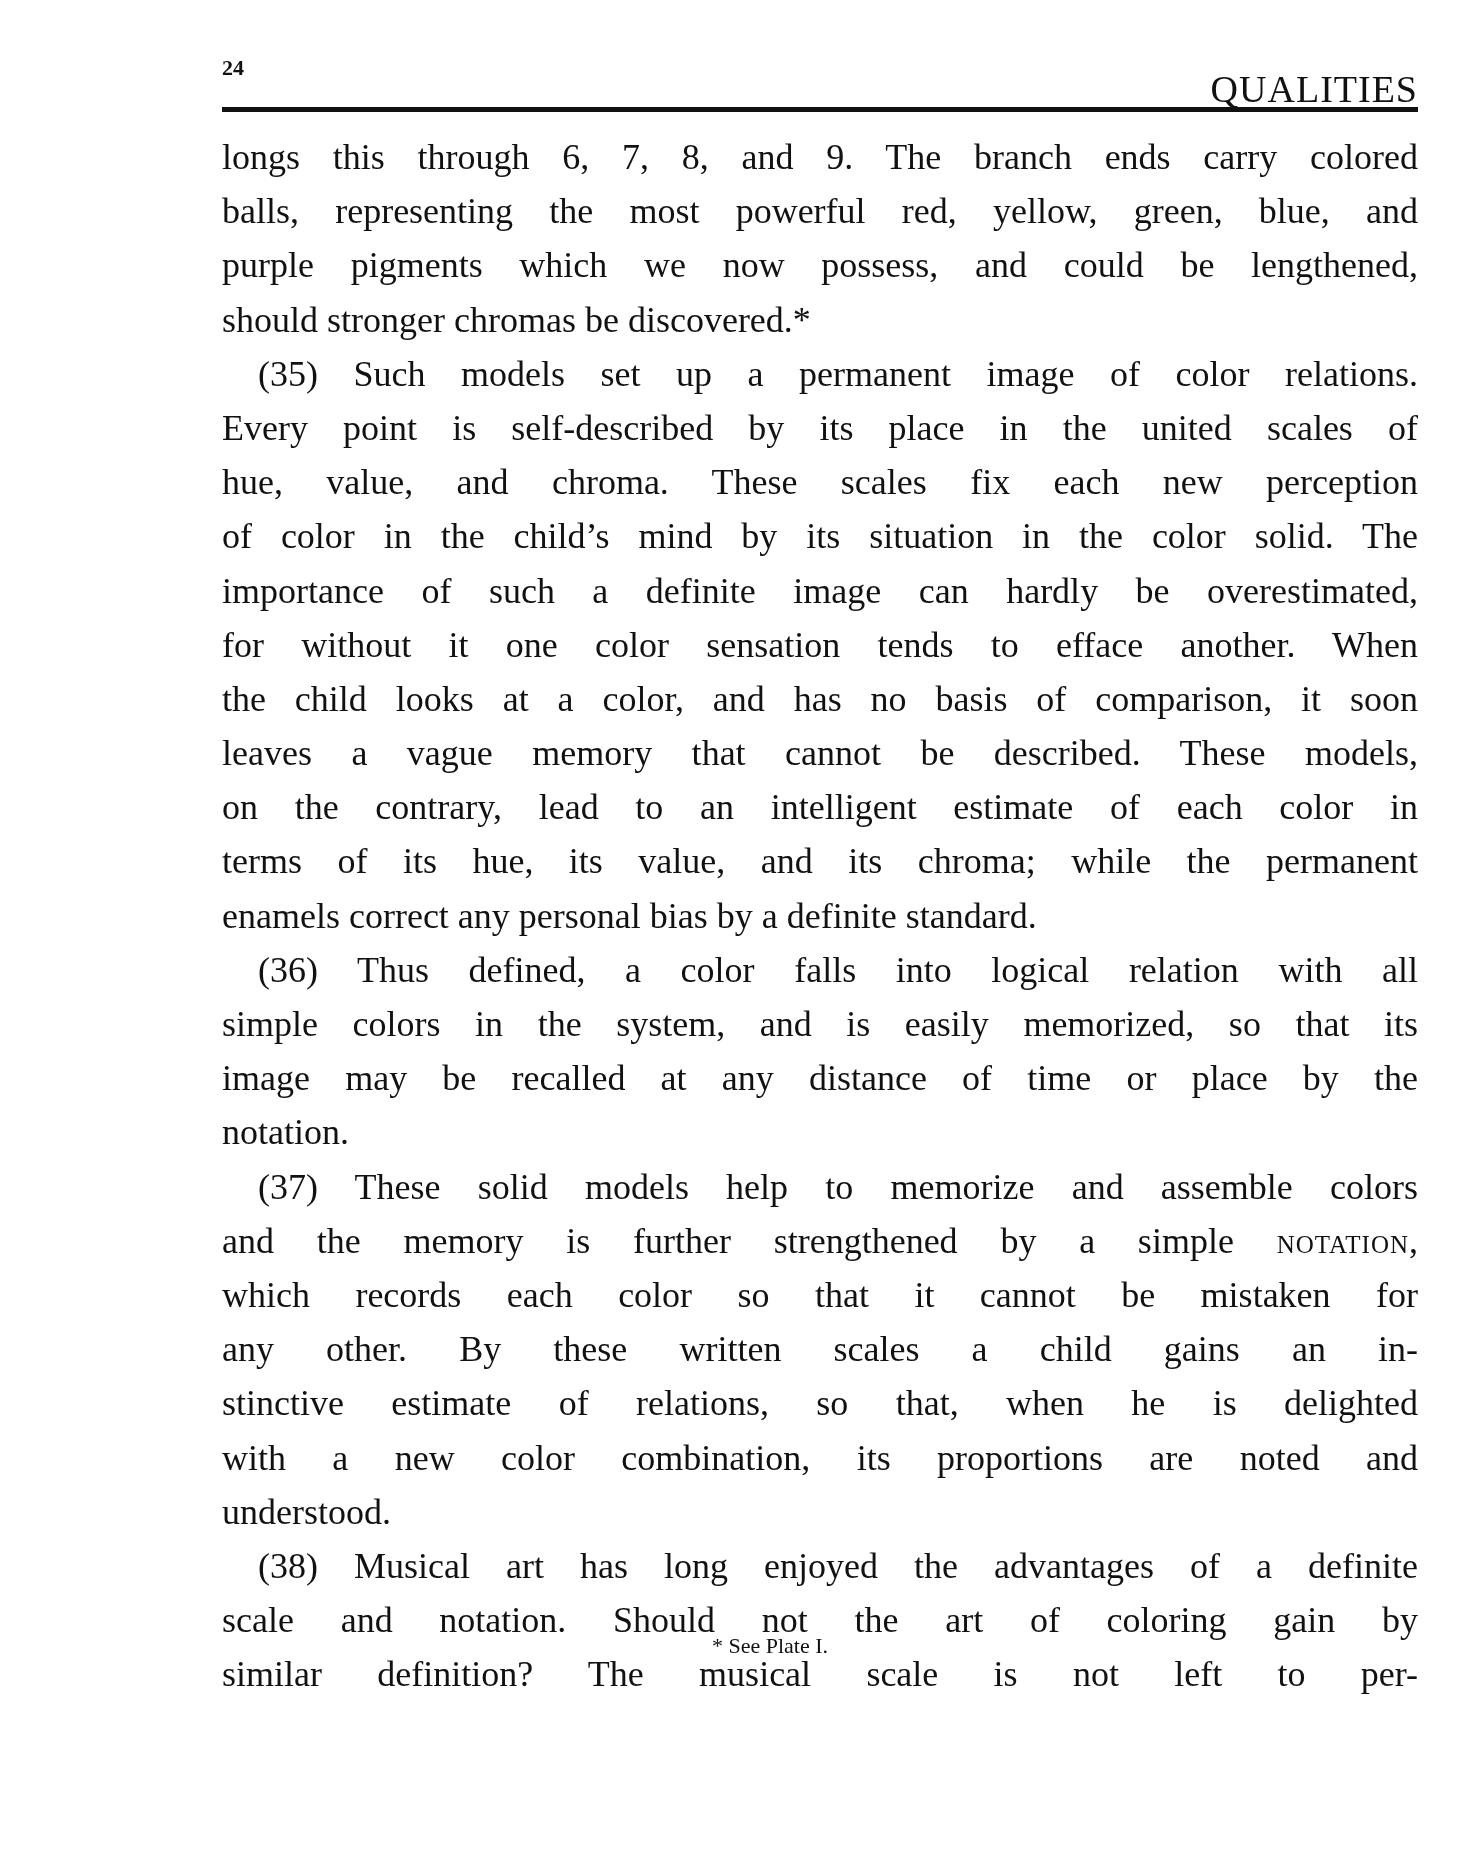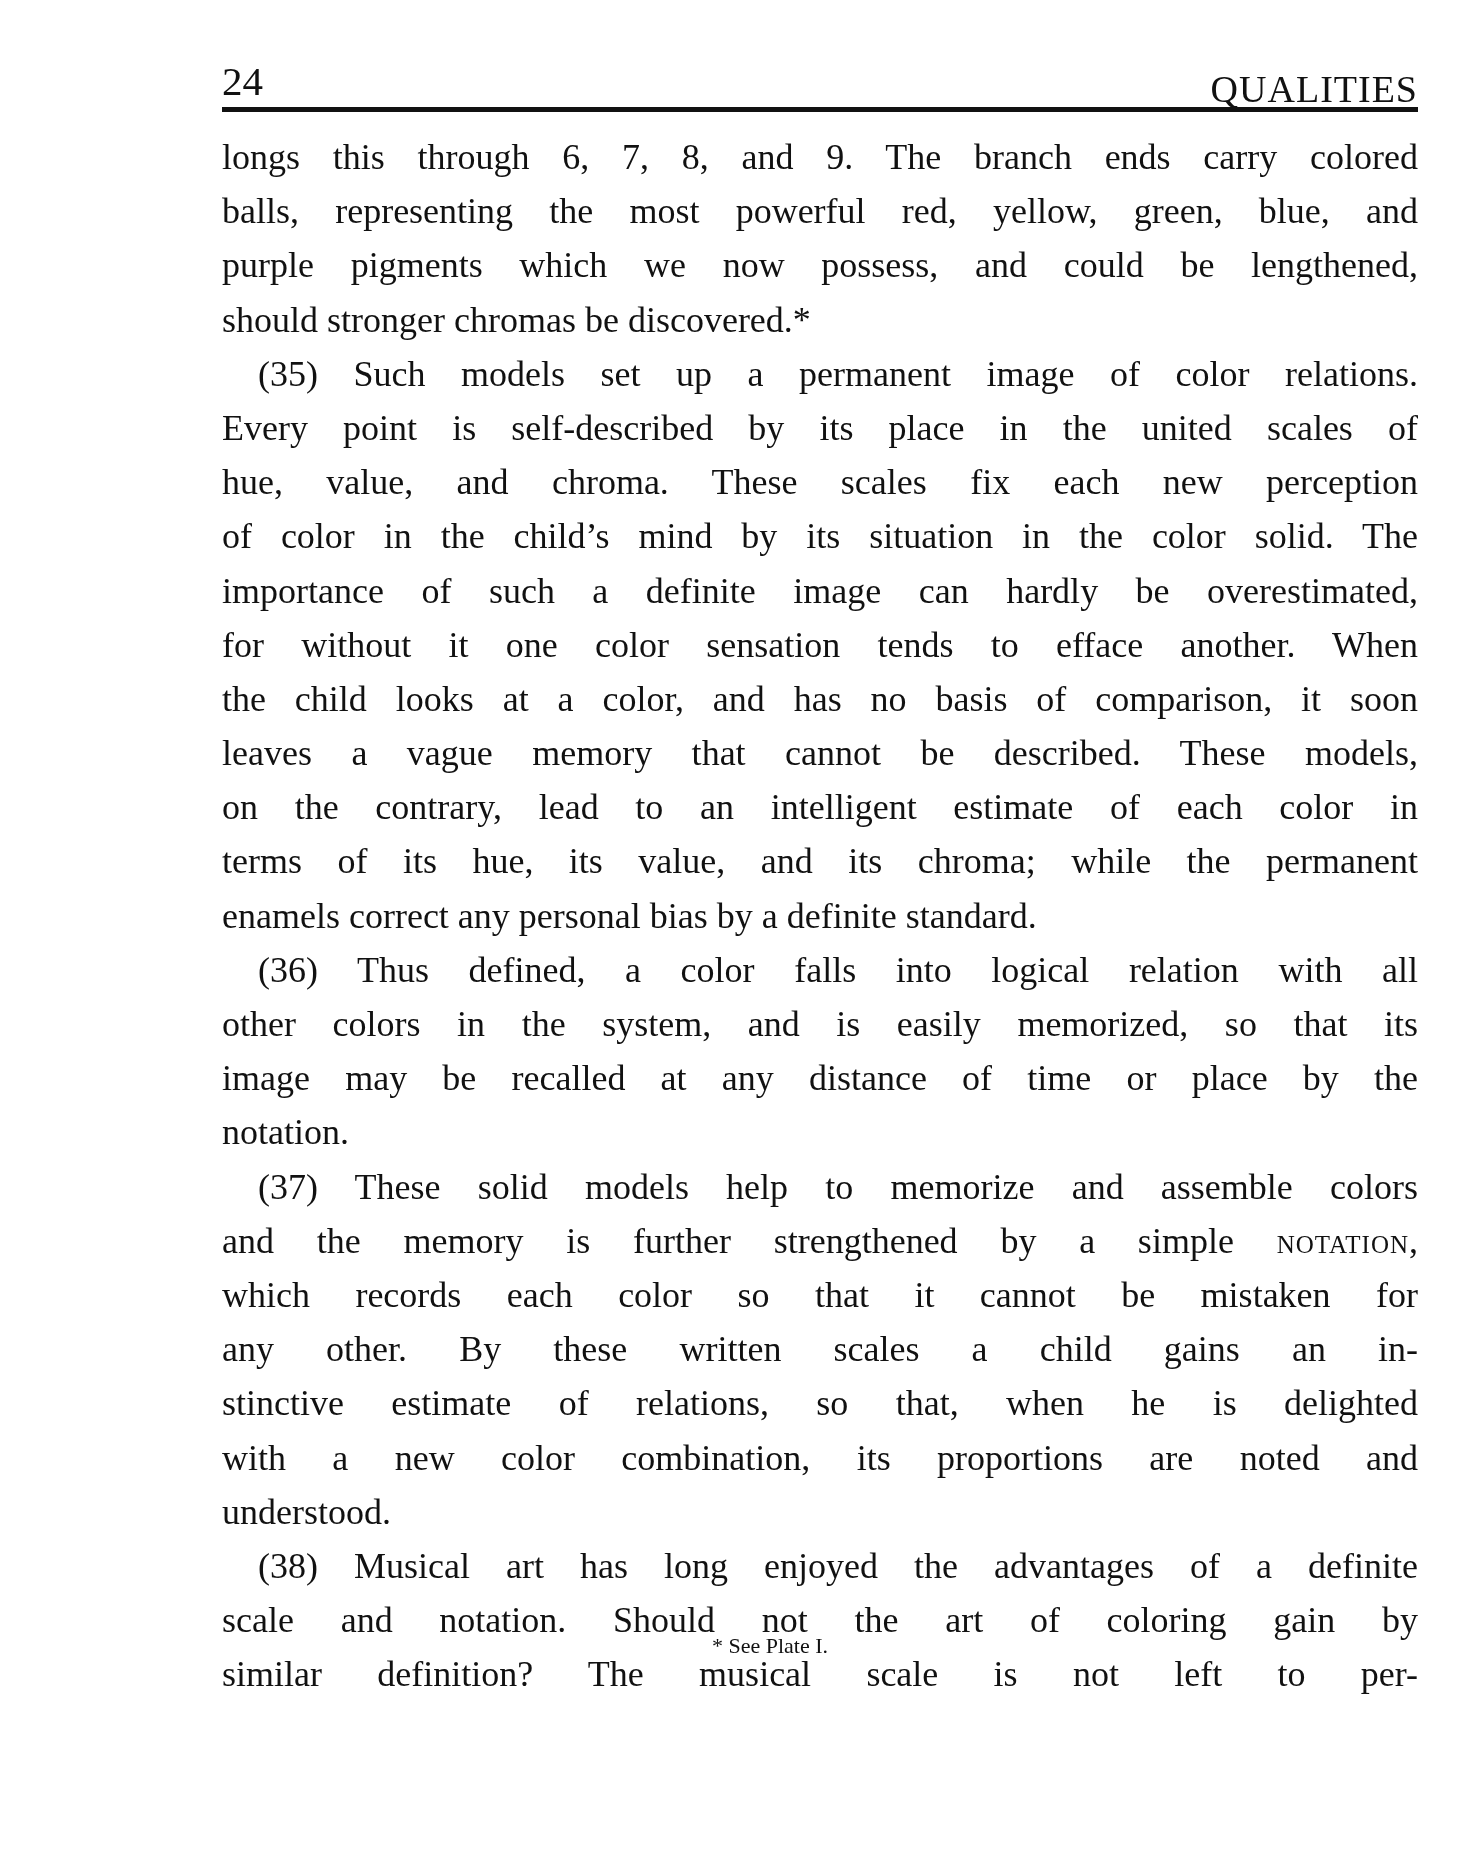--- a/index.html
+++ b/index.html
@@ -18,23 +18,24 @@
   .page-header {
     position: absolute;
     left: 222px;
     top: 40px;
     width: 1196px;
     height: 50px;
   }
   .page-number {
     position: absolute;
     left: 0;
-    top: 16px;
-    font-size: 41px;
+    top: 3px;
+    font-size: 22px;
     line-height: 50px;
+    font-weight: bold;
   }
   .running-head {
     position: absolute;
     right: 0;
     top: 0;
     font-size: 38px;
     line-height: 50px;
     letter-spacing: 1px;
     margin-top: 24px;
   }
@@ -106,21 +107,21 @@
   <span class="line">of color in the child’s mind by its situation in the color solid.  The</span>
   <span class="line">importance of such a definite image can hardly be overestimated,</span>
   <span class="line">for without it one color sensation tends to efface another.  When</span>
   <span class="line">the child looks at a color, and has no basis of comparison, it soon</span>
   <span class="line">leaves a vague memory that cannot be described.  These models,</span>
   <span class="line">on the contrary, lead to an intelligent estimate of each color in</span>
   <span class="line">terms of its hue, its value, and its chroma; while the permanent</span>
   <span class="line last">enamels correct any personal bias by a definite standard.</span>
 
   <span class="line indent">(36) Thus defined, a color falls into logical relation with all</span>
-  <span class="line">other colors in the system, and is easily memorized, so that its</span>
+  <span class="line">simple colors in the system, and is easily memorized, so that its</span>
   <span class="line">image may be recalled at any distance of time or place by the</span>
   <span class="line last">notation.</span>
 
   <span class="line indent">(37) These solid models help to memorize and assemble colors</span>
   <span class="line"><span>and the memory is further strengthened by a simple</span> <span class="smallcaps">notation</span><span>,</span></span>
   <span class="line">which records each color so that it cannot be mistaken for</span>
   <span class="line">any other.  By these written scales a child gains an in-</span>
   <span class="line">stinctive estimate of relations, so that, when he is delighted</span>
   <span class="line">with a new color combination, its proportions are noted and</span>
   <span class="line last">understood.</span>

